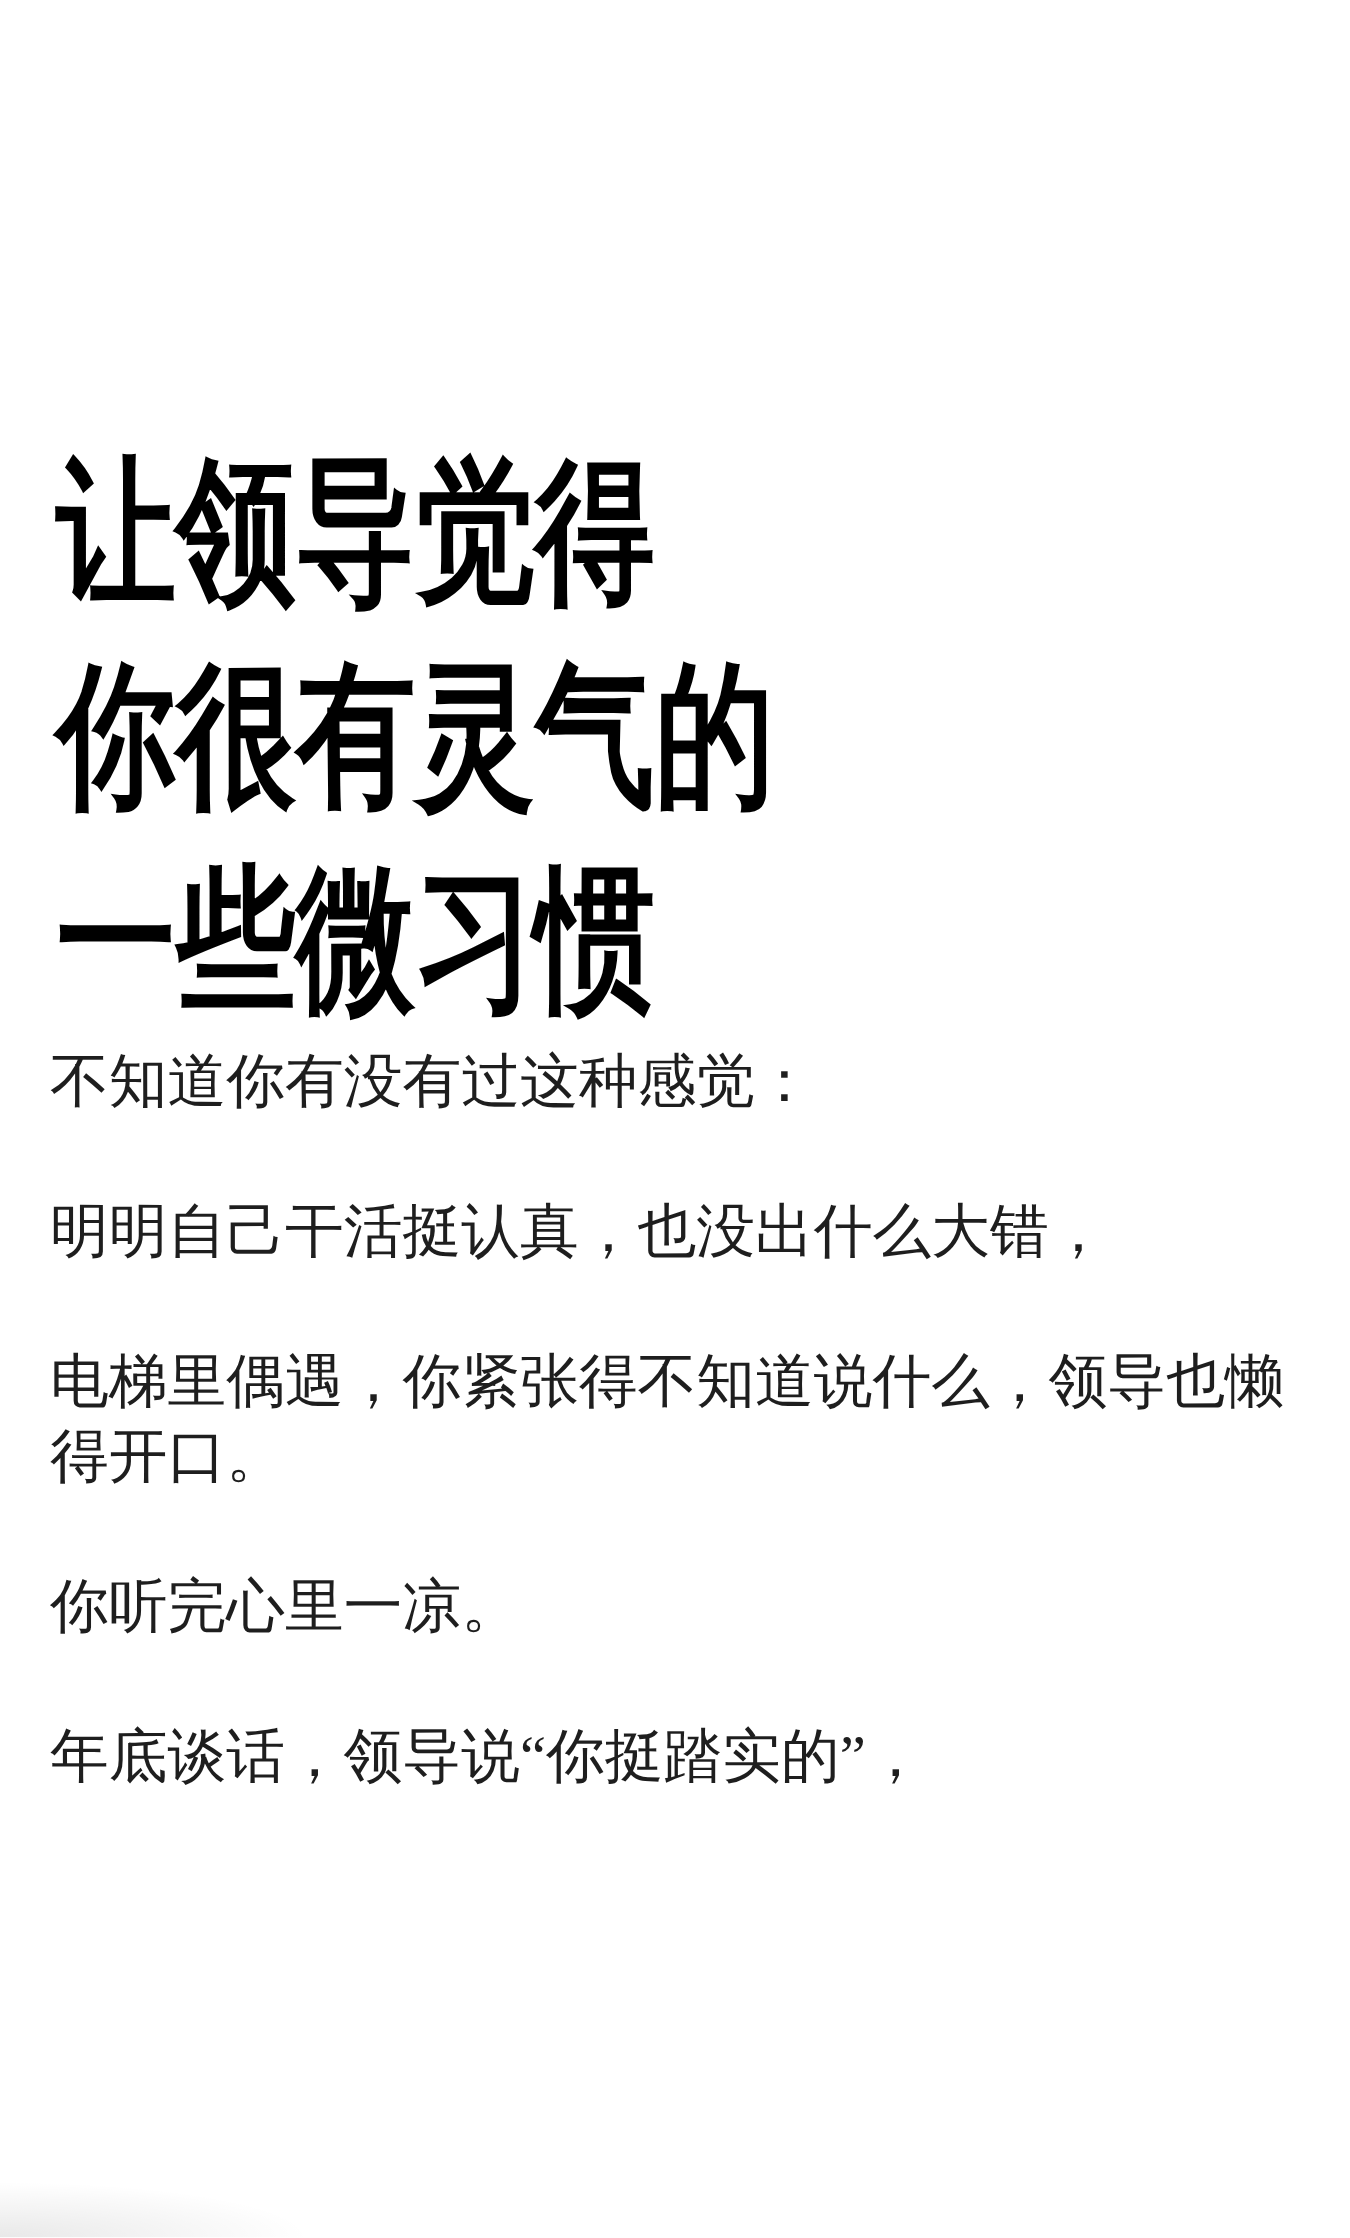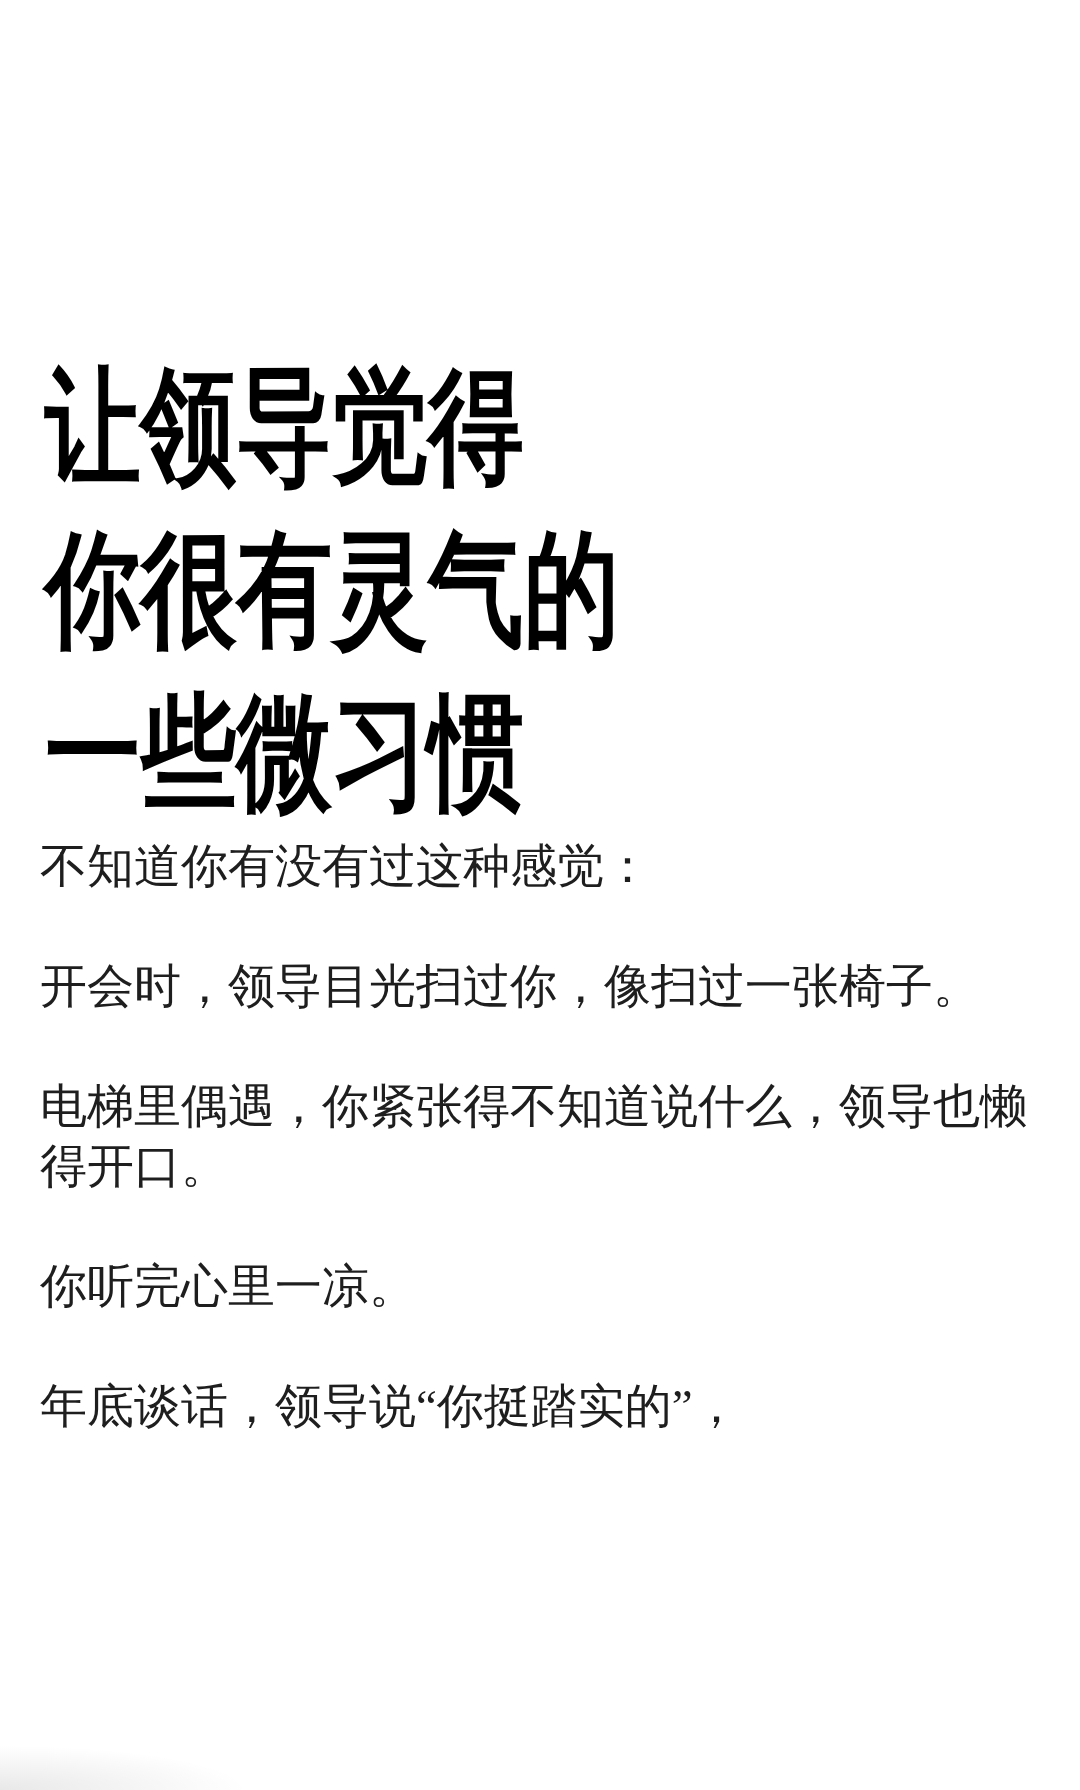--- a/index.html
+++ b/index.html
@@ -66,21 +66,21 @@
 <div class="page">
 
   <h1 class="headline">
     <span class="t-line">让领导觉得</span>
     <span class="t-line">你很有灵气的</span>
     <span class="t-line">一些微习惯</span>
   </h1>
 
   <div class="article">
     <p>不知道你有没有过这种感觉：</p>
-    <p>开会时，领导目光扫过你，像扫过一张椅子。</p>
+    <p>明明自己干活挺认真，也没出什么大错，</p>
     <p>电梯里偶遇，你紧张得不知道说什么，领导也懒得开口。</p>
     <p>你听完心里一凉。</p>
     <p>年底谈话，领导说“你挺踏实的”，</p>
   </div>
 
   <div class="corner-shade"></div>
 
 </div>
 
 </body></html>

